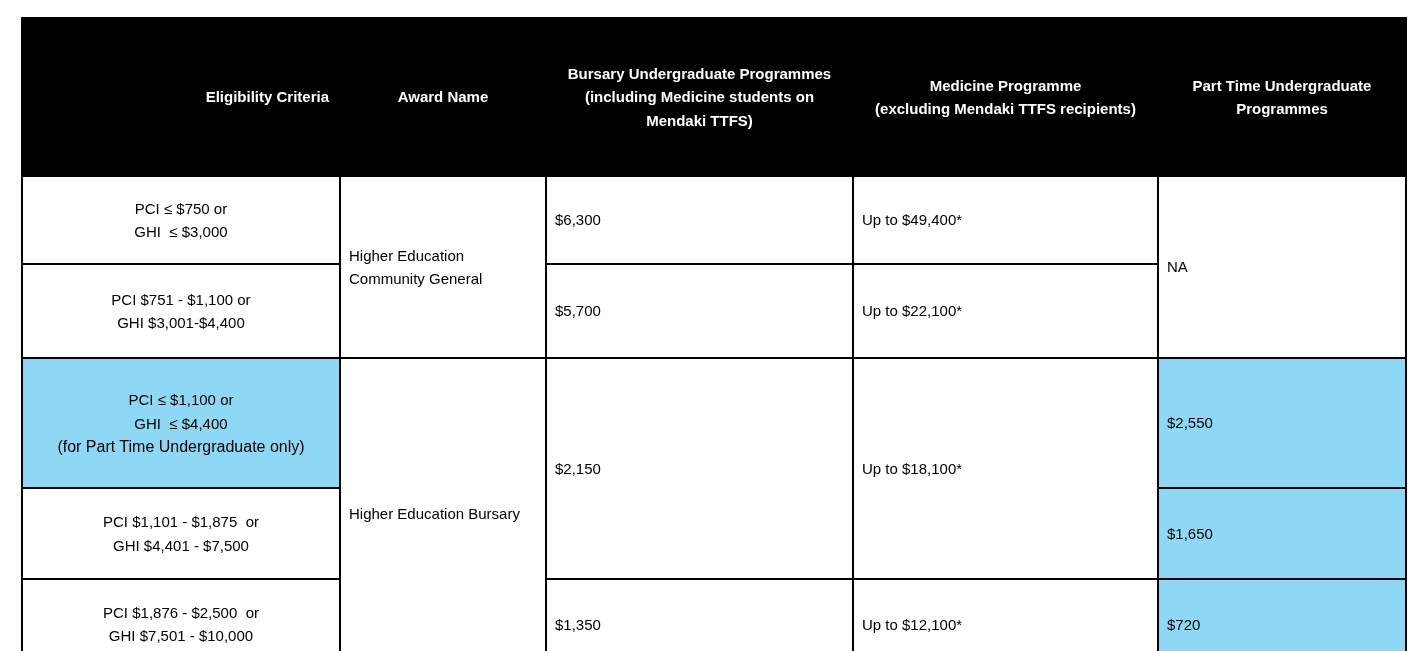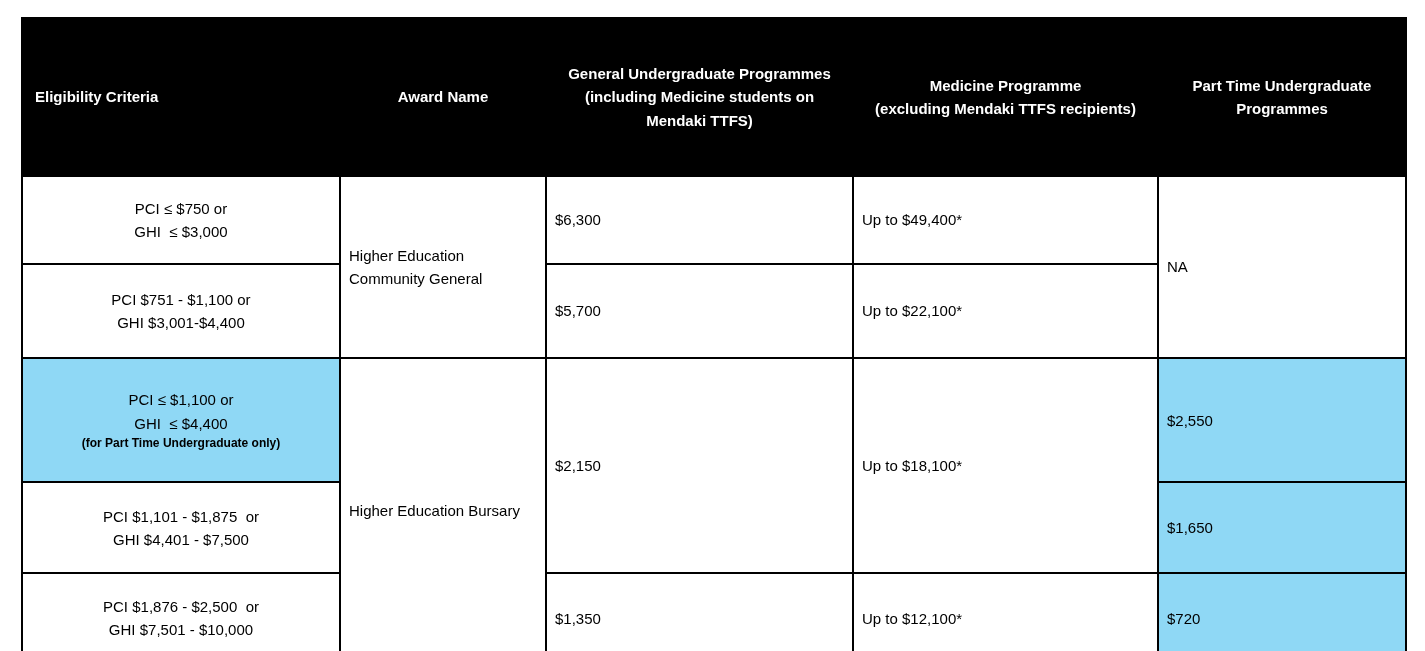--- a/index.html
+++ b/index.html
@@ -36,39 +36,39 @@
     border:2px solid var(--header-bg);
     height:158px;
     font-size:15px;
     font-weight:bold;
     text-align:center;
     vertical-align:middle;
     white-space:pre-line;
     line-height:1.55;
     padding:0 10px;
   }
-  thead th.left{text-align:left;padding-left:12px;margin-top:21px;}
+  thead th.left{text-align:right;padding-left:12px;margin-top:21px;}
   tbody td{
     border:2px solid var(--border);
     background:#ffffff;
     font-size:15px;
     text-align:left;
     vertical-align:middle;
     white-space:pre-line;
     line-height:1.55;
     padding:4px 8px;
   }
   tbody td.crit{
     text-align:center;
     padding:6px 12px;
   }
   tbody td.hl{background:var(--highlight);}
   .crit-note{
-    font-size:12px;
-    font-weight:bold;
+    font-size:16px;
+    font-weight:normal;
     line-height:1.45;
   }
   tr.r1{height:88px;}
   tr.r2{height:94px;padding-left:16px;}
   tr.r3{height:90px;margin-top:27px;}
   tr.r4{height:91px;}
   tr.r5{height:90px;}
 </style>
 </head>
 <body>
@@ -79,21 +79,21 @@
       <col class="c1">
         <col class="c2">
         <col class="c3">
         <col class="c4">
         <col class="c5">
     </colgroup>
     <thead>
       <tr>
         <th class="left">Eligibility Criteria</th>
         <th>Award Name</th>
-        <th>General Undergraduate Programmes
+        <th>Bursary Undergraduate Programmes
 (including Medicine students on
 Mendaki TTFS)</th>
         <th>Medicine Programme
 (excluding Mendaki TTFS recipients)</th>
         <th>Part Time Undergraduate
 Programmes</th>
       </tr>
     </thead>
     <tbody>
       <tr class="r1">

